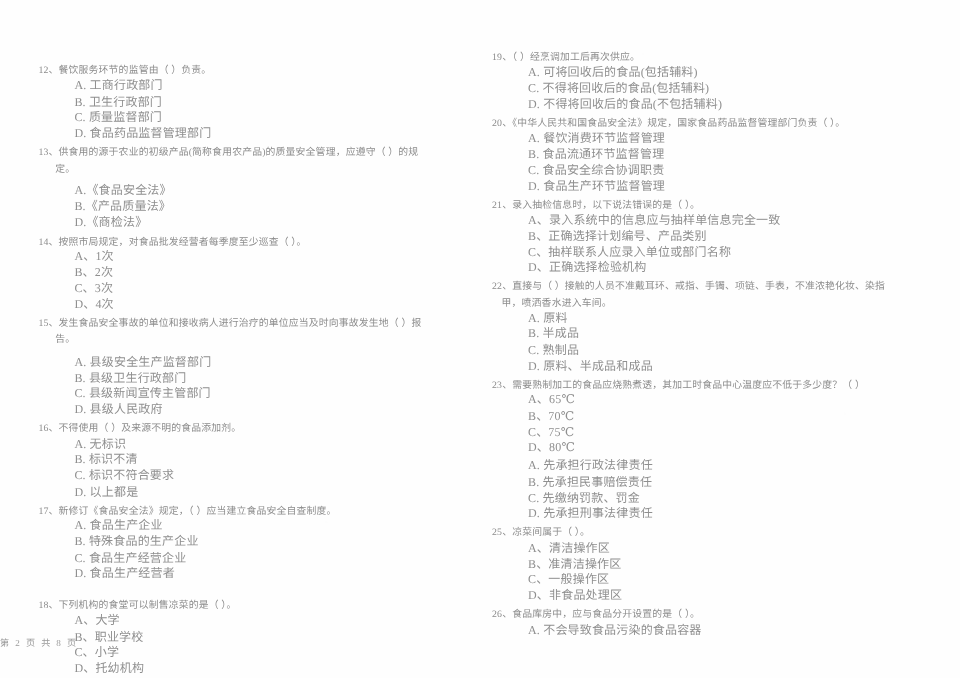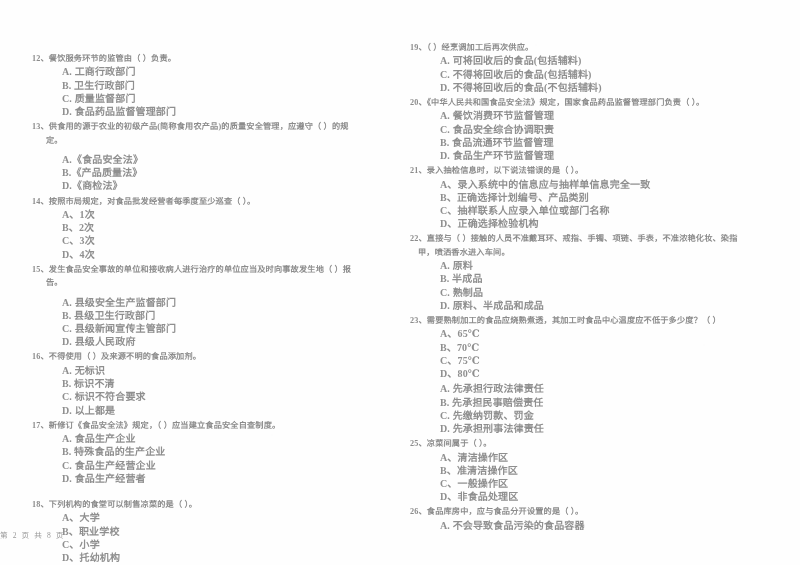--- a/index.html
+++ b/index.html
@@ -35,21 +35,20 @@
   .col {
     position: absolute;
     top: 0;
     width: 330px;
   }
   .col-left  { left: 32px;  padding-top: 52px; }
   .col-right { left: 410px; padding-top: 41px; }
 
   .q-block {
     margin-bottom: 2px;
-    font-weight: bold;
   }
 
   .q-stem {
     font-size: 8.2px;
     line-height: 13.4px;
     color: #8c8c8c;
     text-indent: 0;
     padding-left: 14px;
     text-indent: -14px;
     letter-spacing: 0.15px;
@@ -190,22 +189,22 @@
         <div class="opt">A. 可将回收后的食品(包括辅料)</div>
         <div class="opt">C. 不得将回收后的食品(包括辅料)</div>
         <div class="opt">D. 不得将回收后的食品(不包括辅料)</div>
       </div>
 
       <div class="q-block">
         <div class="q-stem">
           <span>20、</span><span>《中华人民共和国食品安全法》规定，国家食品药品监督管理部门负责（      ）。</span>
         </div>
         <div class="opt">A. 餐饮消费环节监督管理</div>
+        <div class="opt">B. 食品流通环节监督管理</div>
         <div class="opt">C. 食品安全综合协调职责</div>
-        <div class="opt">B. 食品流通环节监督管理</div>
         <div class="opt">D. 食品生产环节监督管理</div>
       </div>
 
       <div class="q-block">
         <div class="q-stem">
           <span>21、</span><span>录入抽检信息时，以下说法错误的是（      ）。</span>
         </div>
         <div class="opt">A、录入系统中的信息应与抽样单信息完全一致</div>
         <div class="opt">B、正确选择计划编号、产品类别</div>
         <div class="opt">C、抽样联系人应录入单位或部门名称</div>

